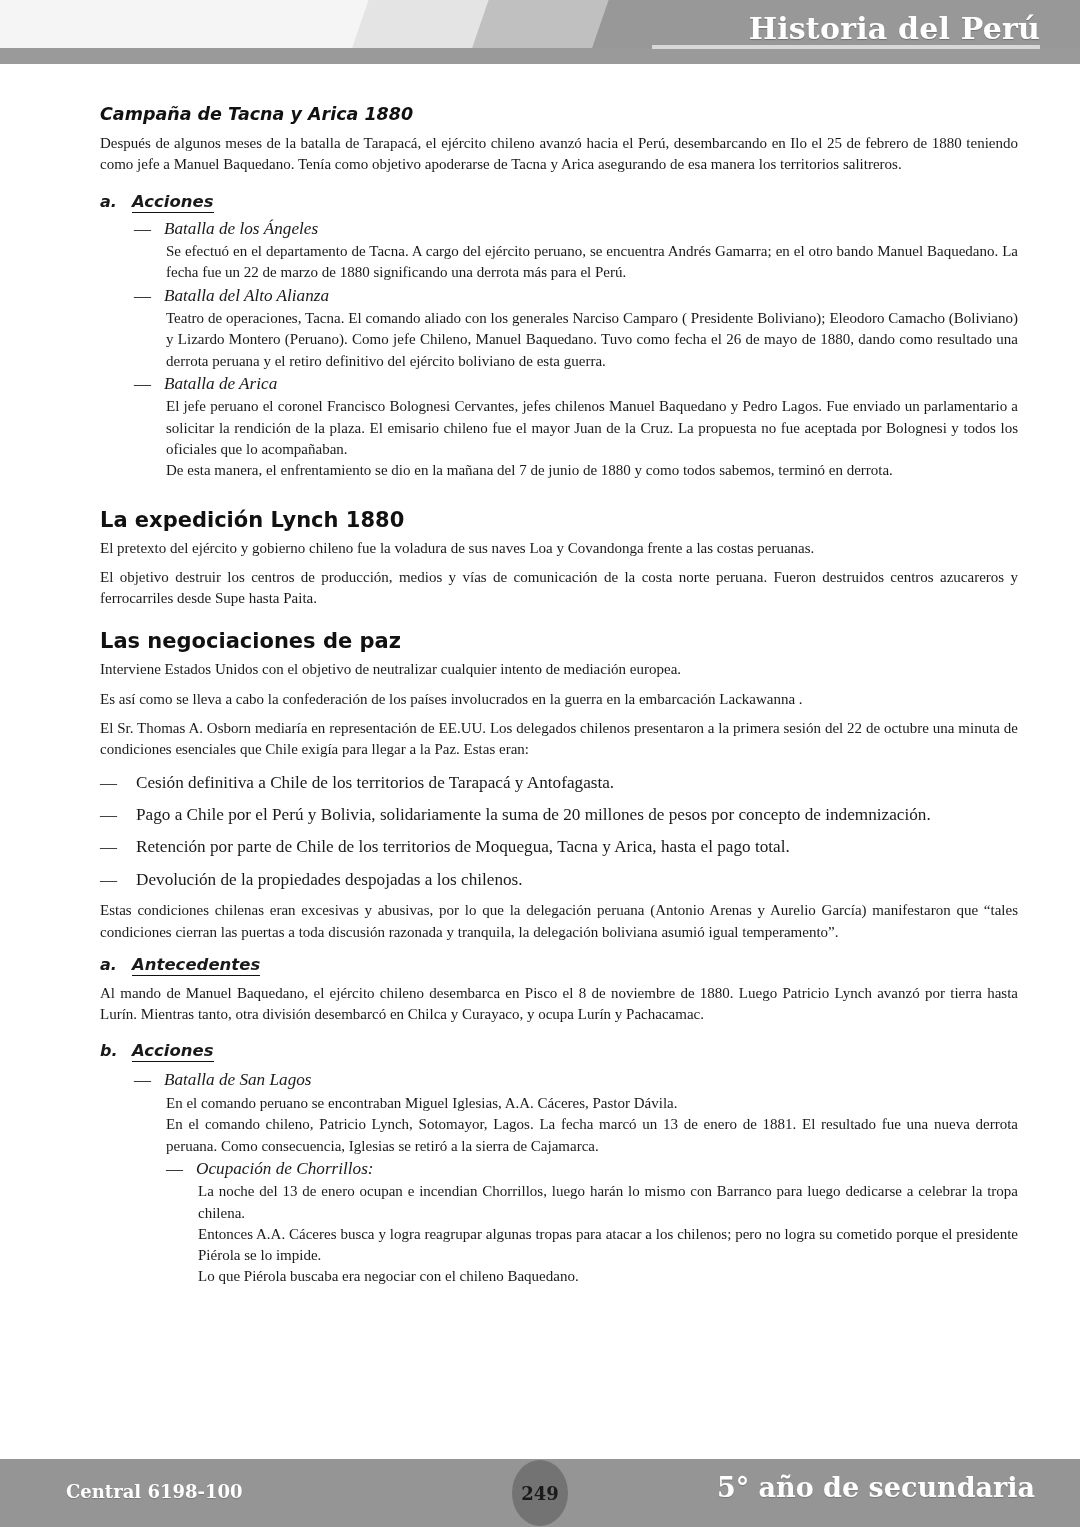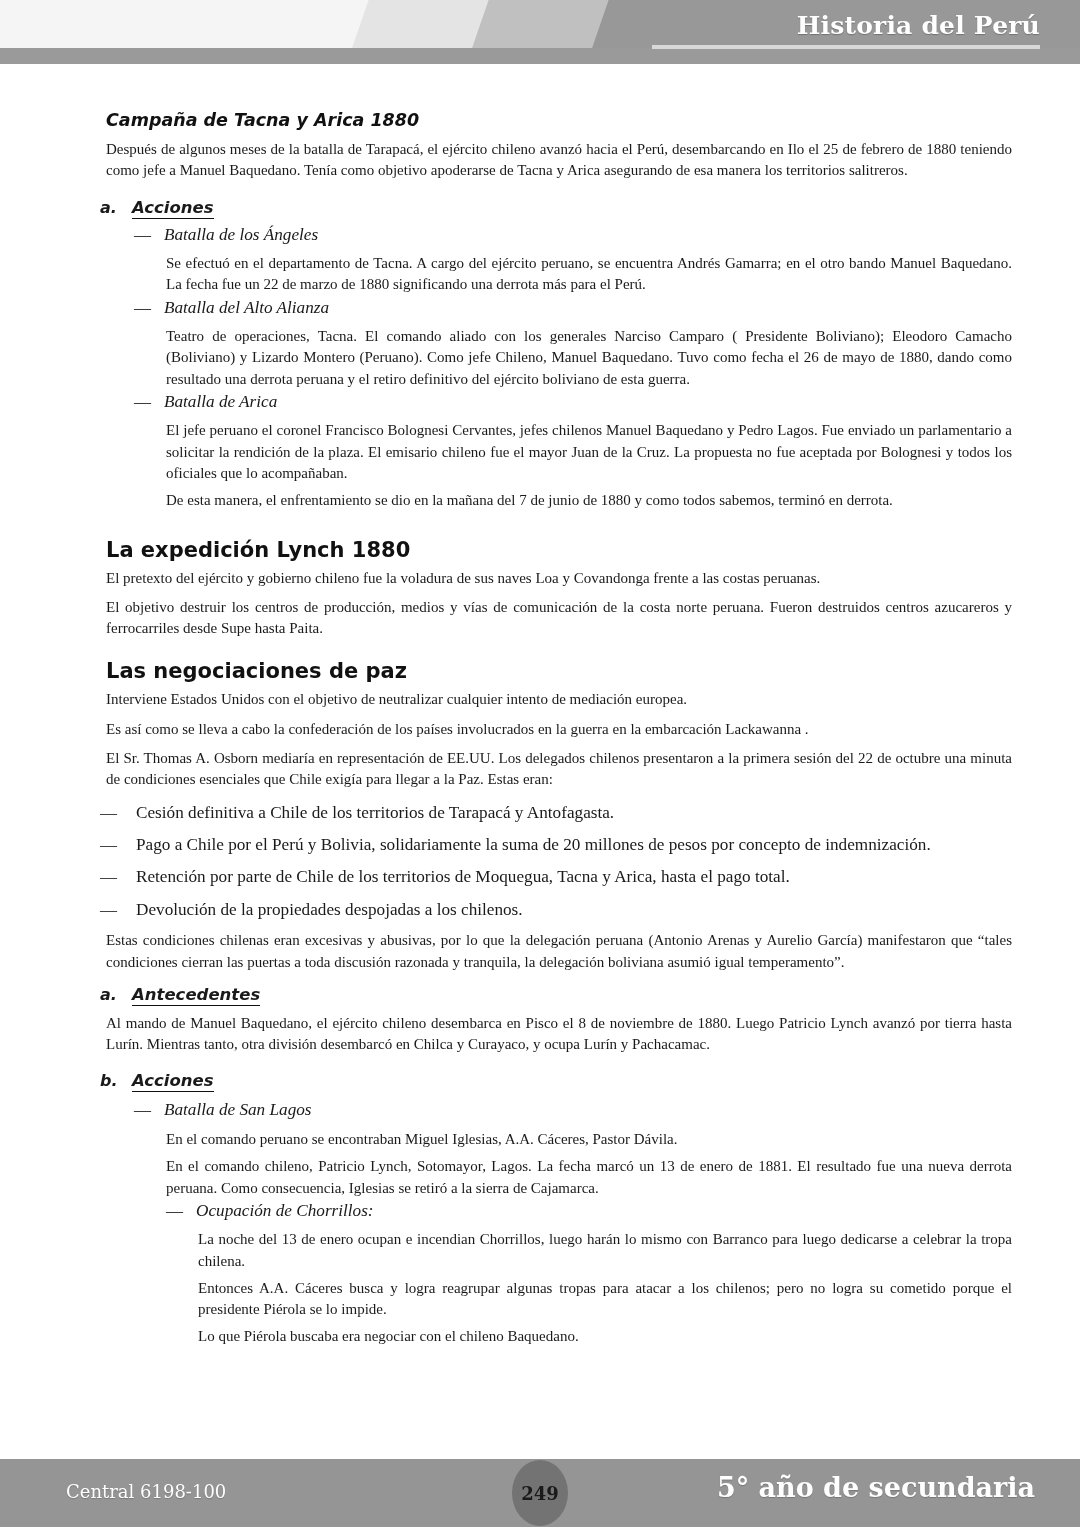--- a/index.html
+++ b/index.html
@@ -65,21 +65,21 @@
     height: 16px;
     background: #9a9a9a;
   }
   .hdr-title {
     position: absolute;
     right: 40px;
     top: 11px;
     color: #ffffff;
     font-family: "DejaVu Serif", "Liberation Serif", serif;
     font-weight: bold;
-    font-size: 25px;
+    font-size: 30px;
     letter-spacing: .2px;
     text-shadow: 0 1px 1px rgba(0,0,0,.25);
     z-index: 5;
   }
   .hdr-underline {
     position: absolute;
     right: 40px;
     top: 45px;
     width: 388px;
     height: 4px;
@@ -87,21 +87,21 @@
     z-index: 6;
   }
 
   
   .content {
     position: absolute;
     left: 100px;
     top: 104px;
     width: 918px;
   }
-  p, h2, h3 { margin: 6px; }
+  p, h2, h3 { margin: 0; }
 
   .h-sub {                       
     font-family: "DejaVu Sans", "Liberation Sans", sans-serif;
     font-weight: bold;
     font-style: italic;
     font-size: 17.5px;
     color: #111;
     margin-bottom: 9px;
   }
   .h-main {                      
@@ -189,21 +189,21 @@
     width: 1080px;
     height: 68px;
     background: #959595;
   }
   .ft-left {
     position: absolute;
     left: 66px;
     top: 22px;
     color: #ffffff;
     font-family: "DejaVu Serif", "Liberation Serif", serif;
-    font-weight: normal;
+    font-weight: bold;
     font-size: 18px;
     text-shadow: 0 1px 1px rgba(0,0,0,.2);
   }
   .ft-right {
     position: absolute;
     right: 45px;
     top: 13px;
     color: #ffffff;
     font-family: "DejaVu Serif", "Liberation Serif", serif;
     font-weight: bold;

